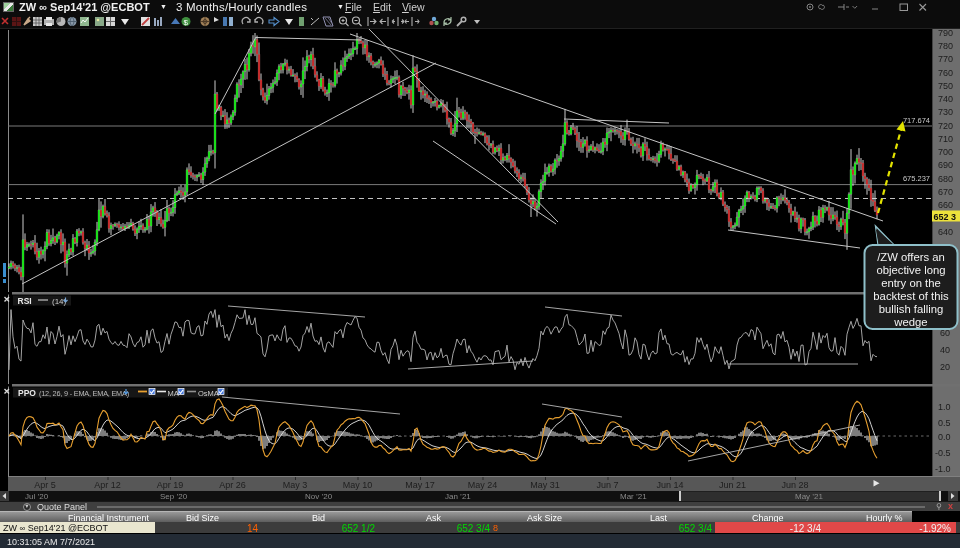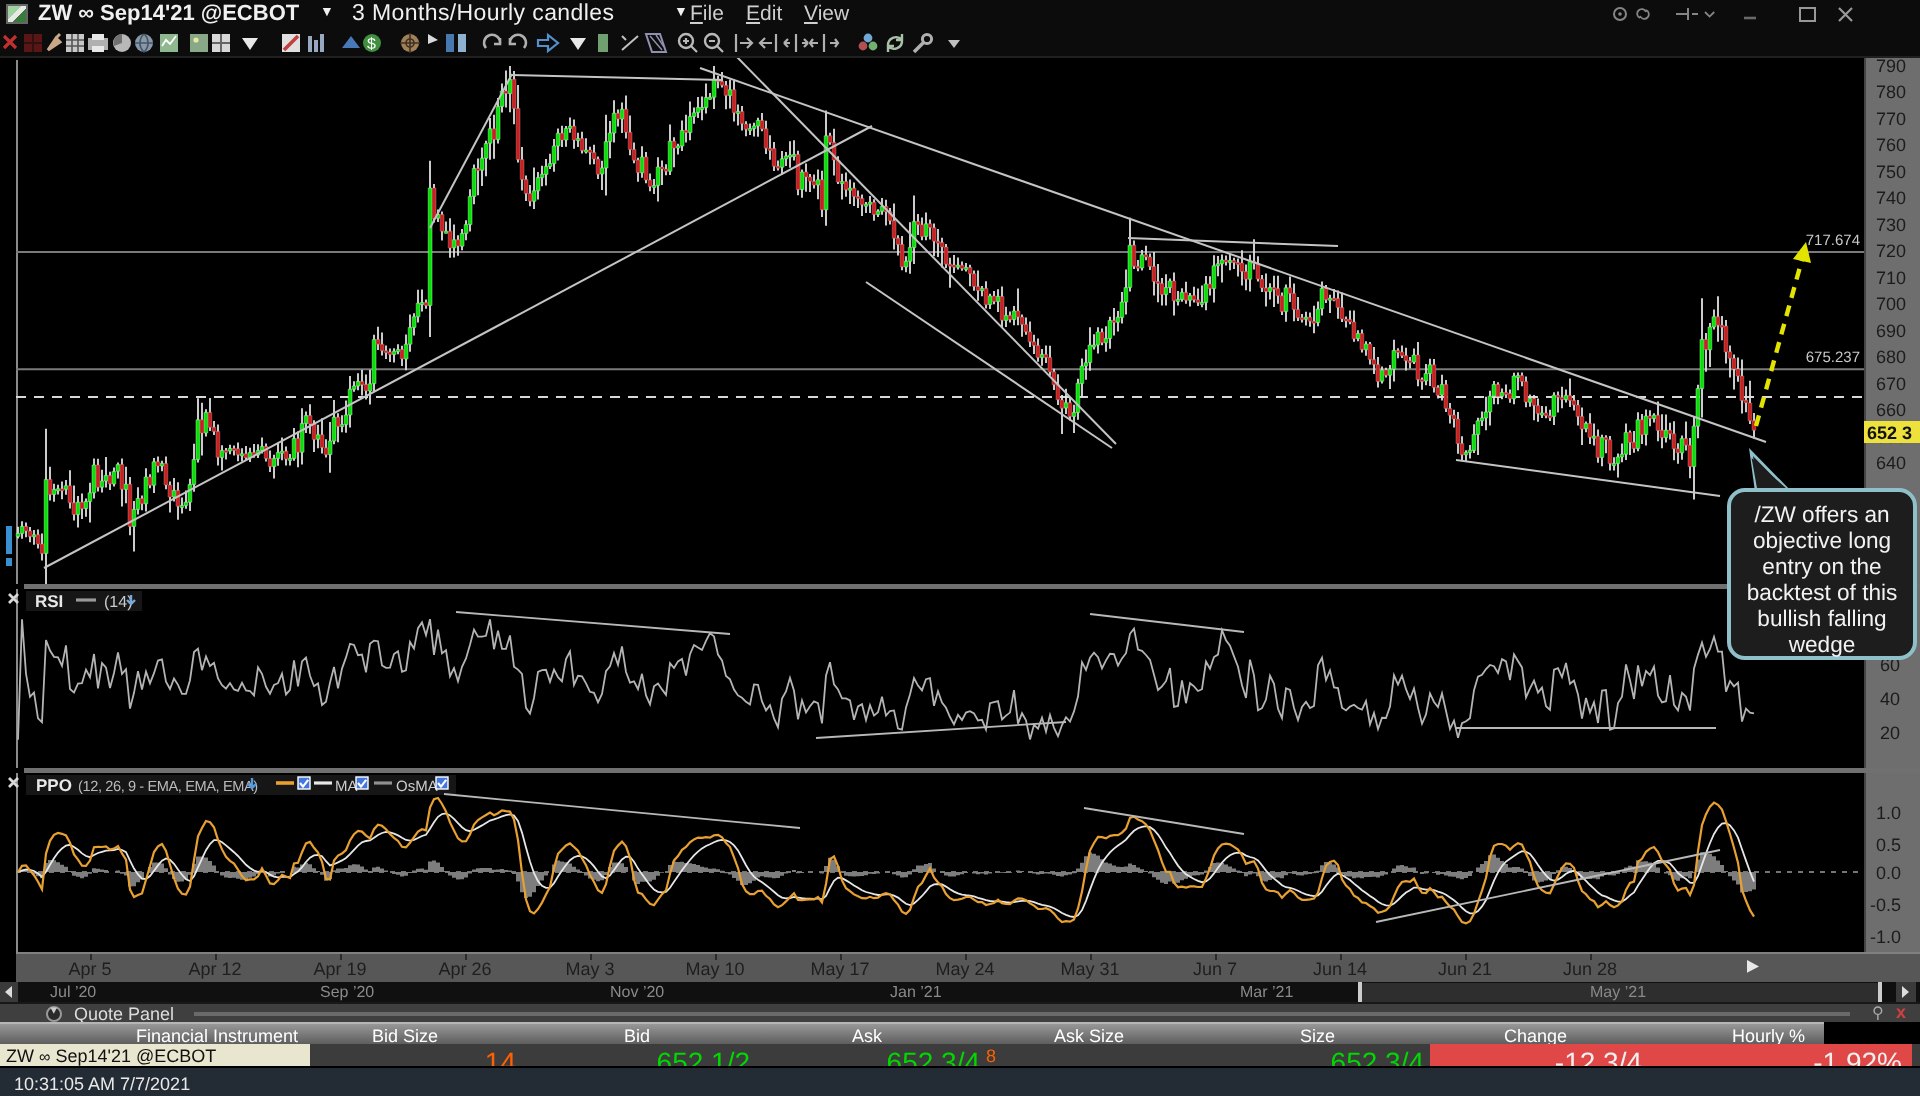--- a/index.html
+++ b/index.html
@@ -5,21 +5,21 @@
 .ax{font-size:9px;fill:#1c1c1c}
 .dt{font-size:9px;fill:#1e1e1e}
 .sb{font-size:8px;fill:#8a8a8a}
 .lvl{font-size:7.5px;fill:#c9c9c9}
 .hdrb{font-size:8.5px;fill:#e8e8e8;font-weight:bold}
 .hdr2{font-size:8px;fill:#ccc}
 .hdr4{font-size:7.5px;fill:#ccc}
 .hdr3{font-size:7.3px;fill:#bbb;letter-spacing:-0.2px}
 svg text{font-family:"Liberation Sans",sans-serif}
 .qh{position:absolute;top:1px;font-size:9px;color:#fff}
-.qv{position:absolute;top:1px;font-size:14px;text-align:right}
+.qv{position:absolute;top:1px;font-size:10px;text-align:right}
 </style></head><body>
 <div style="position:absolute;top:0;left:0;width:960px;height:14px;background:#0c0c0c">
  <span style="position:absolute;left:3px;top:2px;width:11px;height:10px;background:linear-gradient(135deg,#9fd29f 0 40%,#e8e8e8 40% 60%,#3a7a3a 60%);border:1px solid #666"></span>
  <span style="position:absolute;left:19px;top:0.5px;font-size:11px;font-weight:bold;color:#f0f0f0">ZW ∞ Sep14'21 @ECBOT</span>
  <span style="position:absolute;left:160px;top:3px;font-size:7px;color:#f0f0f0">▼</span>
  <span style="position:absolute;left:176px;top:0.5px;font-size:11.5px;font-weight:normal;color:#f0f0f0;letter-spacing:0.2px">3 Months/Hourly candles</span>
  <span style="position:absolute;left:337px;top:3px;font-size:7px;color:#f0f0f0">▼</span>
  <span style="position:absolute;left:345px;top:1px;font-size:10.5px;color:#cfcfcf"><u>F</u>ile</span>
  <span style="position:absolute;left:373px;top:1px;font-size:10.5px;color:#cfcfcf"><u>E</u>dit</span>
  <span style="position:absolute;left:402px;top:1px;font-size:10.5px;color:#cfcfcf"><u>V</u>iew</span>
@@ -256,21 +256,21 @@
  <span style="position:absolute;left:97px;top:4px;width:828px;height:1.5px;background:#6a6a6a"></span>
  <span style="position:absolute;left:936px;top:0px;font-size:8px;color:#aaa">⚲</span>
  <span style="position:absolute;left:948px;top:-1px;font-size:9px;color:#d04040;font-weight:bold">x</span>
 </div>
 <div style="position:absolute;top:511px;left:0;width:912px;height:11px;background:linear-gradient(#989898,#5e5e5e);border-top:1px solid #b5b5b5">
  <span class="qh" style="left:68px">Financial Instrument</span>
  <span class="qh" style="left:186px">Bid Size</span>
  <span class="qh" style="left:312px">Bid</span>
  <span class="qh" style="left:426px">Ask</span>
  <span class="qh" style="left:527px">Ask Size</span>
- <span class="qh" style="left:650px">Size</span>
+ <span class="qh" style="left:650px">Last</span>
  <span class="qh" style="left:752px">Change</span>
  <span class="qh" style="left:866px">Hourly %</span>
 </div>
 <div style="position:absolute;top:522px;left:0;width:960px;height:11px;background:#3c3c3c">
  <span style="position:absolute;left:0;top:0;width:155px;height:10.5px;background:#e9e6cf"></span>
  <span style="position:absolute;left:3px;top:0.5px;font-size:9px;color:#111">ZW <span style="font-size:8px">∞</span> Sep14'21 @ECBOT</span>
  <span style="position:absolute;left:715px;top:0;width:241px;height:10.5px;background:#e04848"></span>
  <span class="qv" style="left:178px;width:80px;color:#ff6000">14</span>
  <span class="qv" style="left:295px;width:80px;color:#00d800">652 1/2</span>
  <span class="qv" style="left:410px;width:80px;color:#00d800">652 3/4</span>

